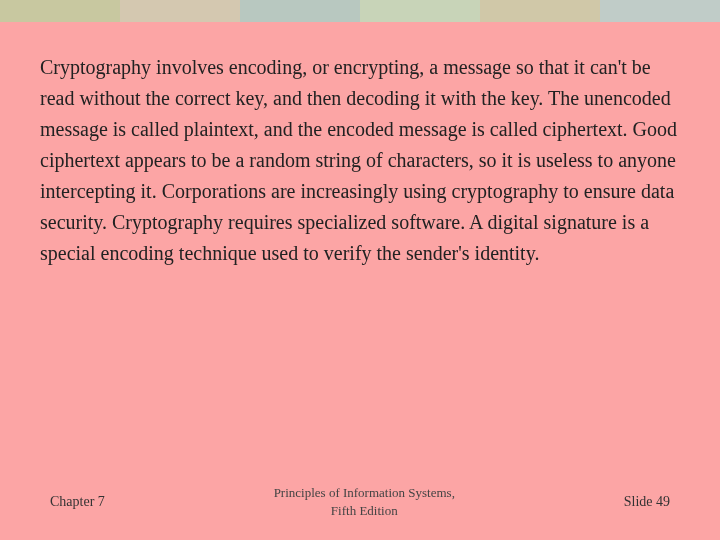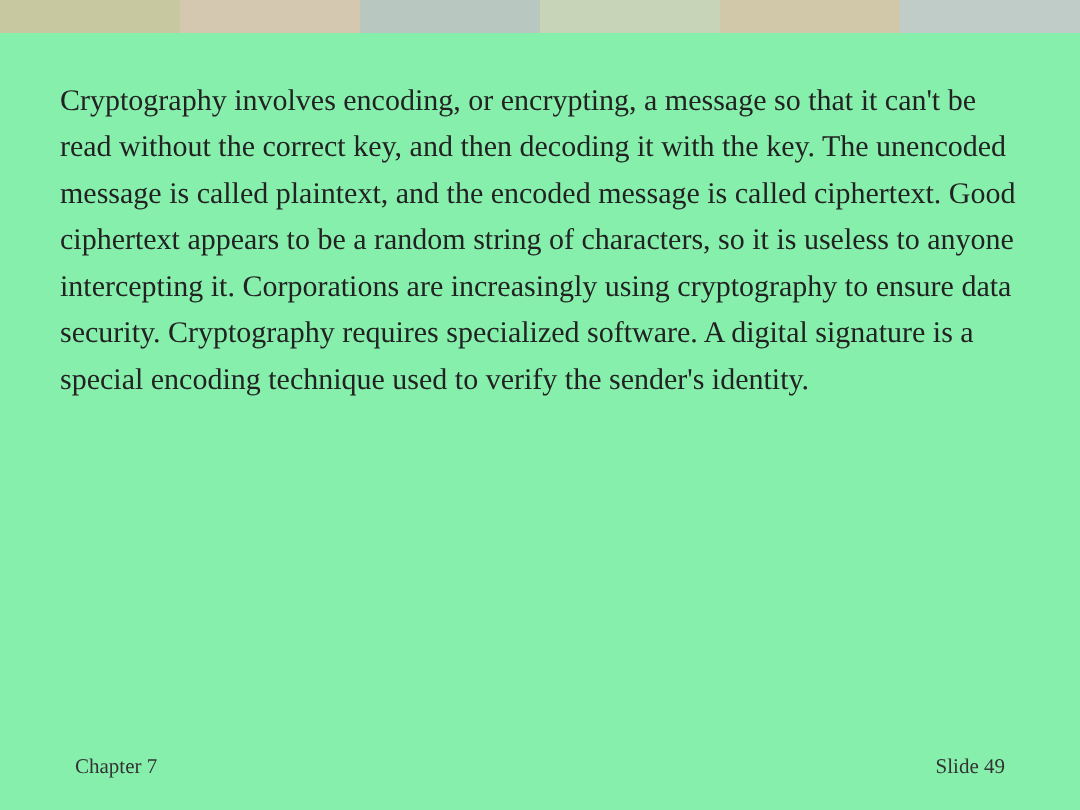--- a/index.html
+++ b/index.html
@@ -29,21 +29,21 @@
 
     .seg1 { background-color: #c8c8a0; }
     .seg2 { background-color: #d4c8b0; }
     .seg3 { background-color: #b8c8c0; }
     .seg4 { background-color: #c8d4b8; }
     .seg5 { background-color: #d0c8a8; }
     .seg6 { background-color: #c0ccc8; }
 
     .main-content {
       padding: 30px 40px 20px 40px;
-      background-color: #86efac;
+      background-color: #fca5a5;
       height: calc(540px - 22px);
       display: flex;
       flex-direction: column;
       justify-content: space-between;
     }
 
     .body-text {
       font-size: 20px;
       line-height: 1.55;
       color: #222222;
@@ -85,15 +85,19 @@
   <div class="top-bar-segment seg4"></div>
   <div class="top-bar-segment seg5"></div>
   <div class="top-bar-segment seg6"></div>
 </div>
 
 <div class="main-content">
   <p class="body-text">Cryptography involves encoding, or encrypting, a message so that it can't be read without the correct key, and then decoding it with the key.  The unencoded message is called plaintext, and the encoded message is called ciphertext.  Good ciphertext appears to be a random string of characters, so it is useless to anyone intercepting it.  Corporations are increasingly using cryptography to  ensure data security.  Cryptography requires specialized software. A digital signature is a special encoding technique used to verify the sender's identity.</p>
 
   <div class="footer">
     <span class="footer-left">Chapter  7</span>
+    <span class="footer-center">
+      <span>Principles of Information Systems,</span><br>
+      <span>Fifth Edition</span>
+    </span>
     <span class="footer-right">Slide 49</span>
   </div>
 </div>
 
 </body></html>

